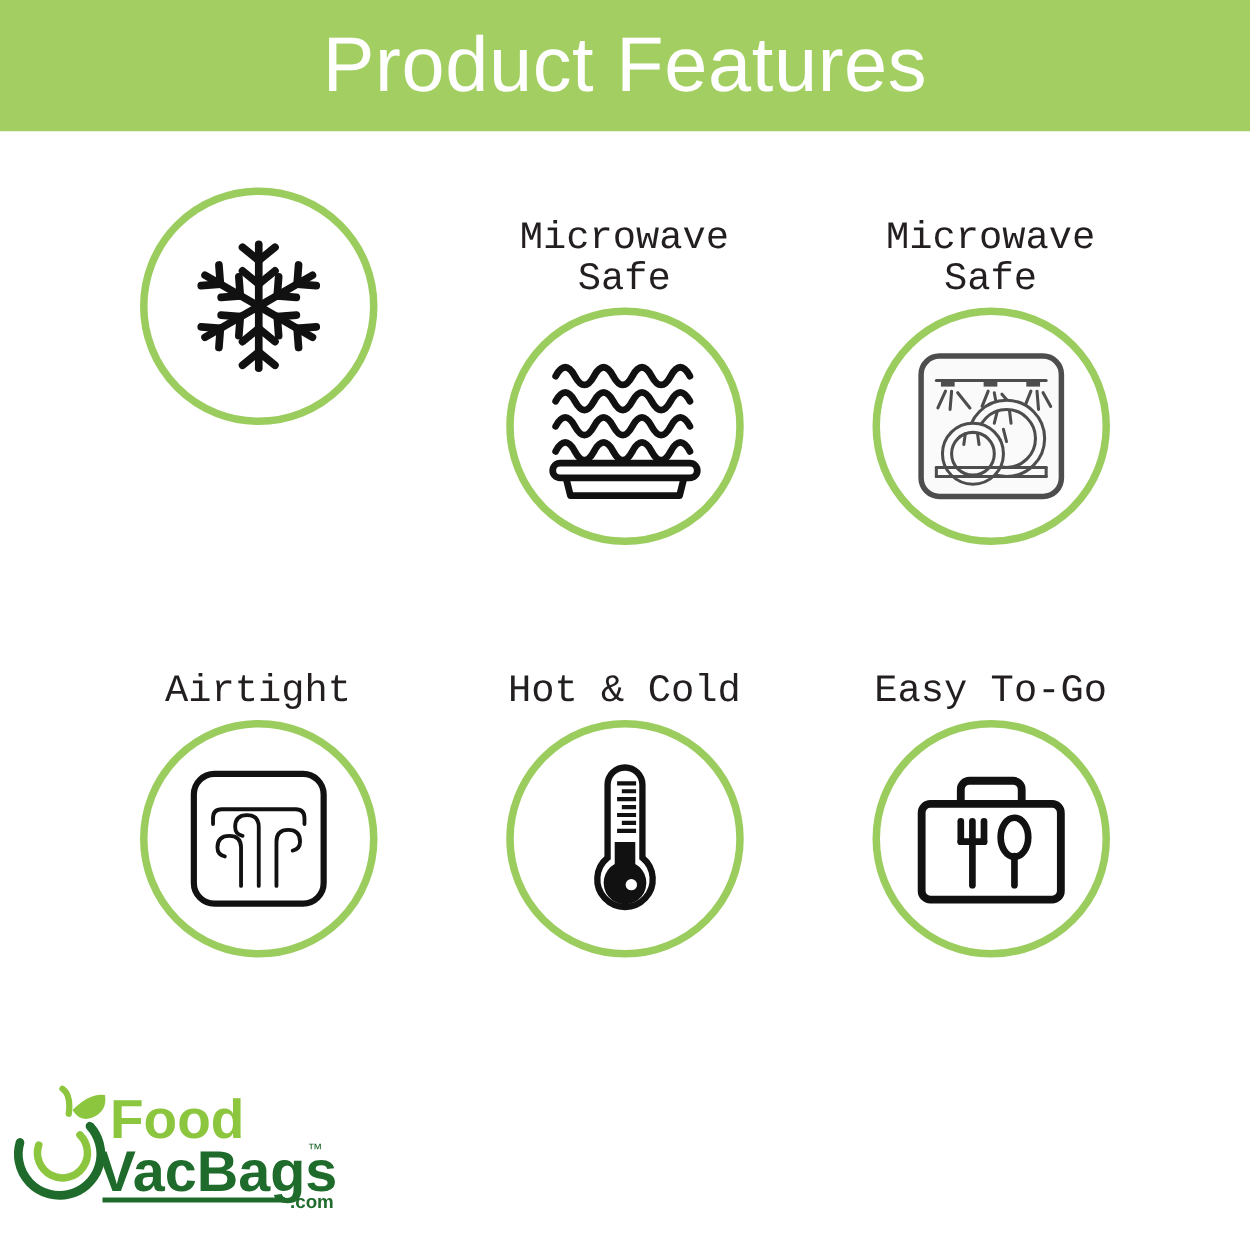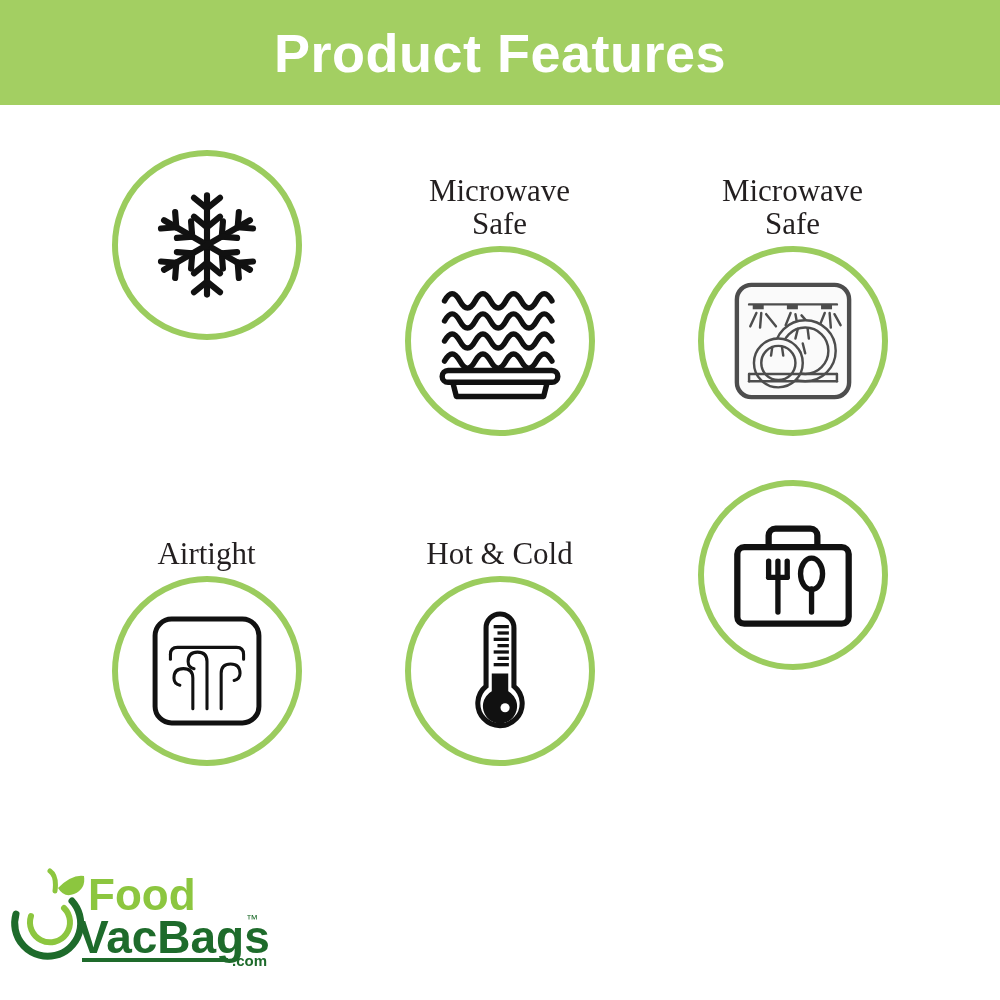--- a/index.html
+++ b/index.html
@@ -25,22 +25,22 @@
     top: 0;
     width: 1000px;
     height: 105px;
     background: #a3cf62;
     display: flex;
     align-items: center;
     justify-content: center;
   }
   .banner-title {
     color: #ffffff;
-    font-size: 54px;
-    font-weight: bold;
+    font-size: 62px;
+    font-weight: normal;
     letter-spacing: 0.5px;
     line-height: 1;
     font-family: "Liberation Sans", sans-serif;
   }
 
   
   .grid {
     position: absolute;
     left: 60px;
     top: 150px;
@@ -62,21 +62,21 @@
     align-items: flex-end;
     justify-content: center;
     padding-bottom: 6px;
     box-sizing: border-box;
   }
   .label {
     color: #231f20;
     font-size: 31px;
     line-height: 1.07;
     text-align: center;
-    font-family: Liberation Serif, serif;
+    font-family: Liberation Mono, monospace;
     white-space: pre-line;
   }
   .circle {
     width: 190px;
     height: 190px;
     border-radius: 50%;
     border: 6px solid #9bcc5e;
     box-sizing: border-box;
     display: flex;
     align-items: center;
@@ -265,20 +265,23 @@
             <line x1="28" y1="30" x2="37" y2="30"></line>
             <line x1="25" y1="35" x2="37" y2="35"></line>
             <line x1="28" y1="40" x2="37" y2="40"></line>
             <line x1="25" y1="45" x2="37" y2="45"></line>
           </g>
         </svg>
       </div>
     </div>
 
     <div class="cell">
+      <div class="label-wrap">
+        <div class="label">Easy To-Go</div>
+      </div>
       <div class="circle">
         <svg class="icon-svg" width="126" height="116" viewBox="0 0 108 100">
 
           <path d="M33 26 L33 16 a6 6 0 0 1 6 -6 L69 10 a6 6 0 0 1 6 6 L75 26" fill="none" stroke="#111111" stroke-width="5.4" stroke-linejoin="round"></path>
 
           <rect x="6" y="26" width="96" height="66" rx="6" fill="#ffffff" stroke="#111111" stroke-width="5.4"></rect>
 
           <g fill="none" stroke="#111111" stroke-width="4.6" stroke-linecap="round" stroke-linejoin="round">
             <line x1="33" y1="38" x2="33" y2="52"></line>
             <line x1="41" y1="38" x2="41" y2="52"></line>

